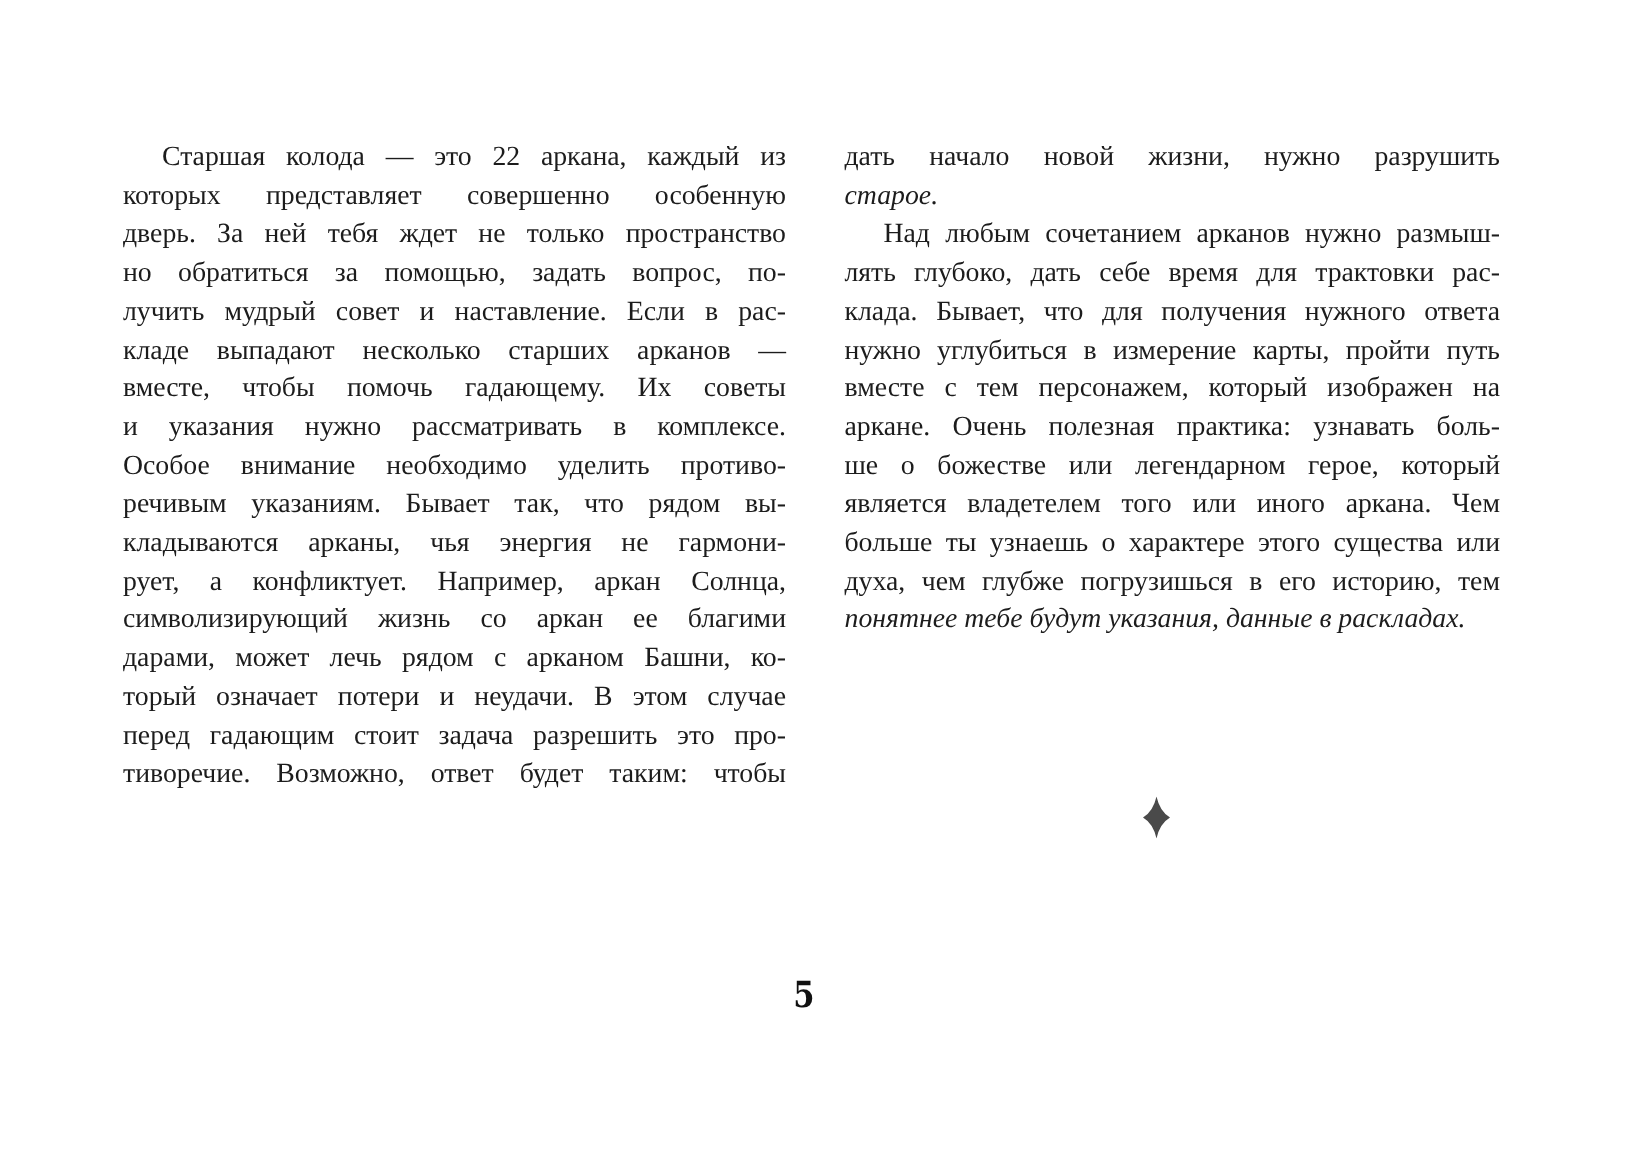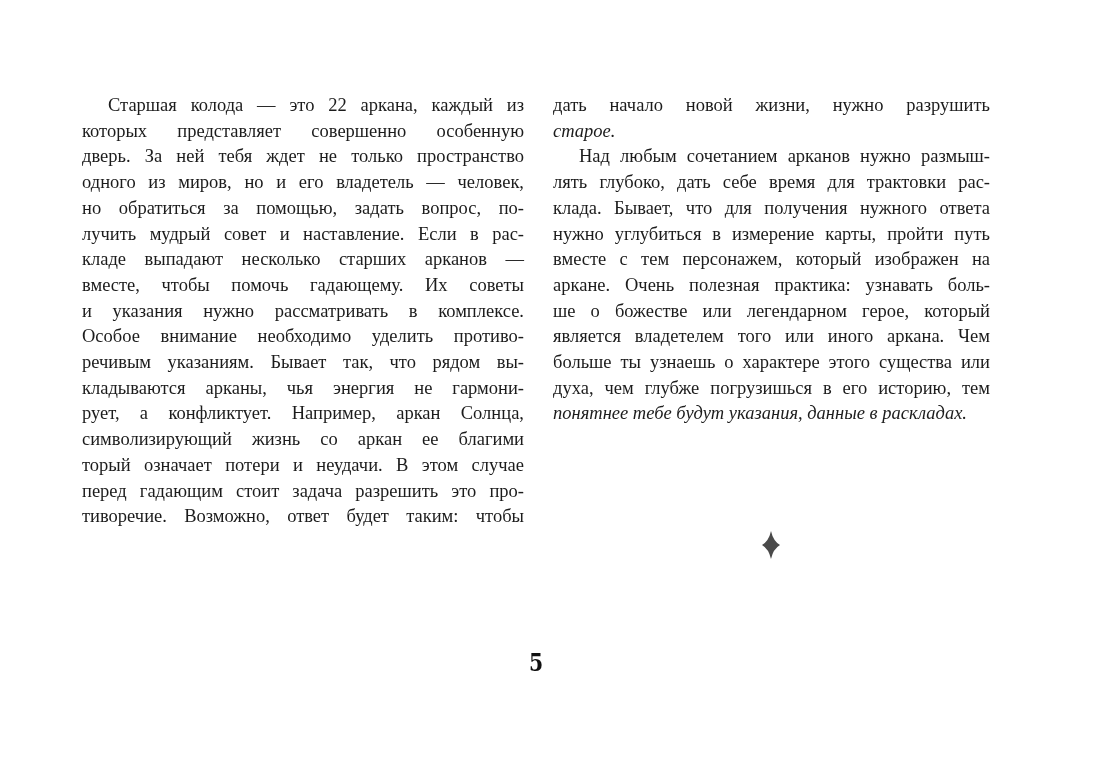--- a/index.html
+++ b/index.html
@@ -14,21 +14,21 @@
     background: #ffffff;
     font-family: "Liberation Serif", serif;
     color: #1c1c1c;
     overflow: hidden;
   }
   .columns {
     position: absolute;
     left: 82px;
     top: 93px;
     display: flex;
-    gap: 29px;
+    gap: 39px;
   }
   .col { flex: 0 0 auto; }
   .col-left  { width: 442px; }
   .col-right { width: 437px; }
   .line {
     font-size: 18.5px;
     line-height: 25.7px;
     text-align: justify;
     text-align-last: justify;
   }
@@ -58,31 +58,31 @@
 </head>
 <body>
 
 <div class="page">
 
   <div class="columns">
     <div class="col col-left" id="col-left">
         <div class="line indent">Старшая колода — это 22 аркана, каждый из</div>
         <div class="line">которых представляет совершенно особенную</div>
         <div class="line">дверь. За ней тебя ждет не только пространство</div>
-        <div class="line">одного из миров, но и его владетель — человек,</div>
         <div class="line">но обратиться за помощью, задать вопрос, по-</div>
         <div class="line">лучить мудрый совет и наставление. Если в рас-</div>
         <div class="line">кладе выпадают несколько старших арканов —</div>
         <div class="line">вместе, чтобы помочь гадающему. Их советы</div>
         <div class="line">и указания нужно рассматривать в комплексе.</div>
         <div class="line">Особое внимание необходимо уделить противо-</div>
         <div class="line">речивым указаниям. Бывает так, что рядом вы-</div>
         <div class="line">кладываются арканы, чья энергия не гармони-</div>
         <div class="line">рует, а конфликтует. Например, аркан Солнца,</div>
         <div class="line">символизирующий жизнь со аркан ее благими</div>
+        <div class="line">дарами, может лечь рядом с арканом Башни, ко-</div>
         <div class="line">торый означает потери и неудачи. В этом случае</div>
         <div class="line">перед гадающим стоит задача разрешить это про-</div>
         <div class="line">тиворечие. Возможно, ответ будет таким: чтобы</div>
       </div>
     <div class="col col-right" id="col-right">
         <div class="line">дать начало новой жизни, нужно разрушить</div>
         <div class="line para-end">старое.</div>
         <div class="line indent">Над любым сочетанием арканов нужно размыш-</div>
         <div class="line">лять глубоко, дать себе время для трактовки рас-</div>
         <div class="line">клада. Бывает, что для получения нужного ответа</div>

